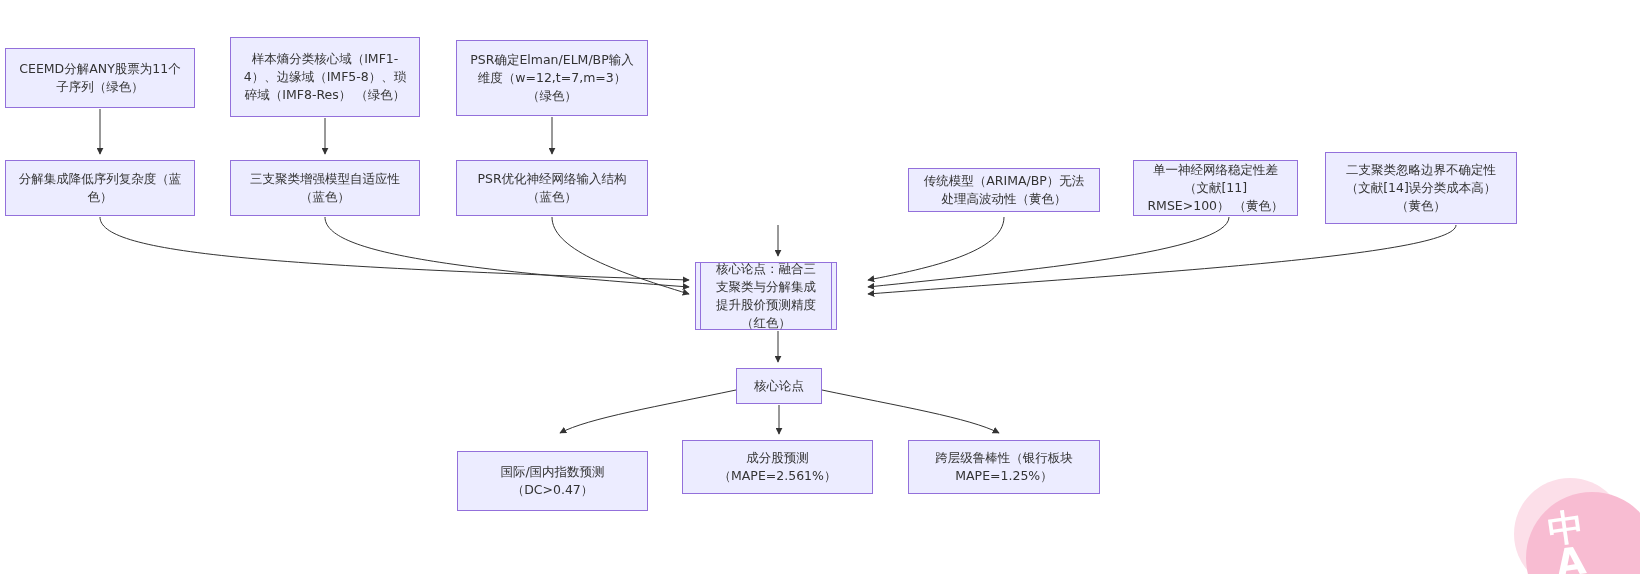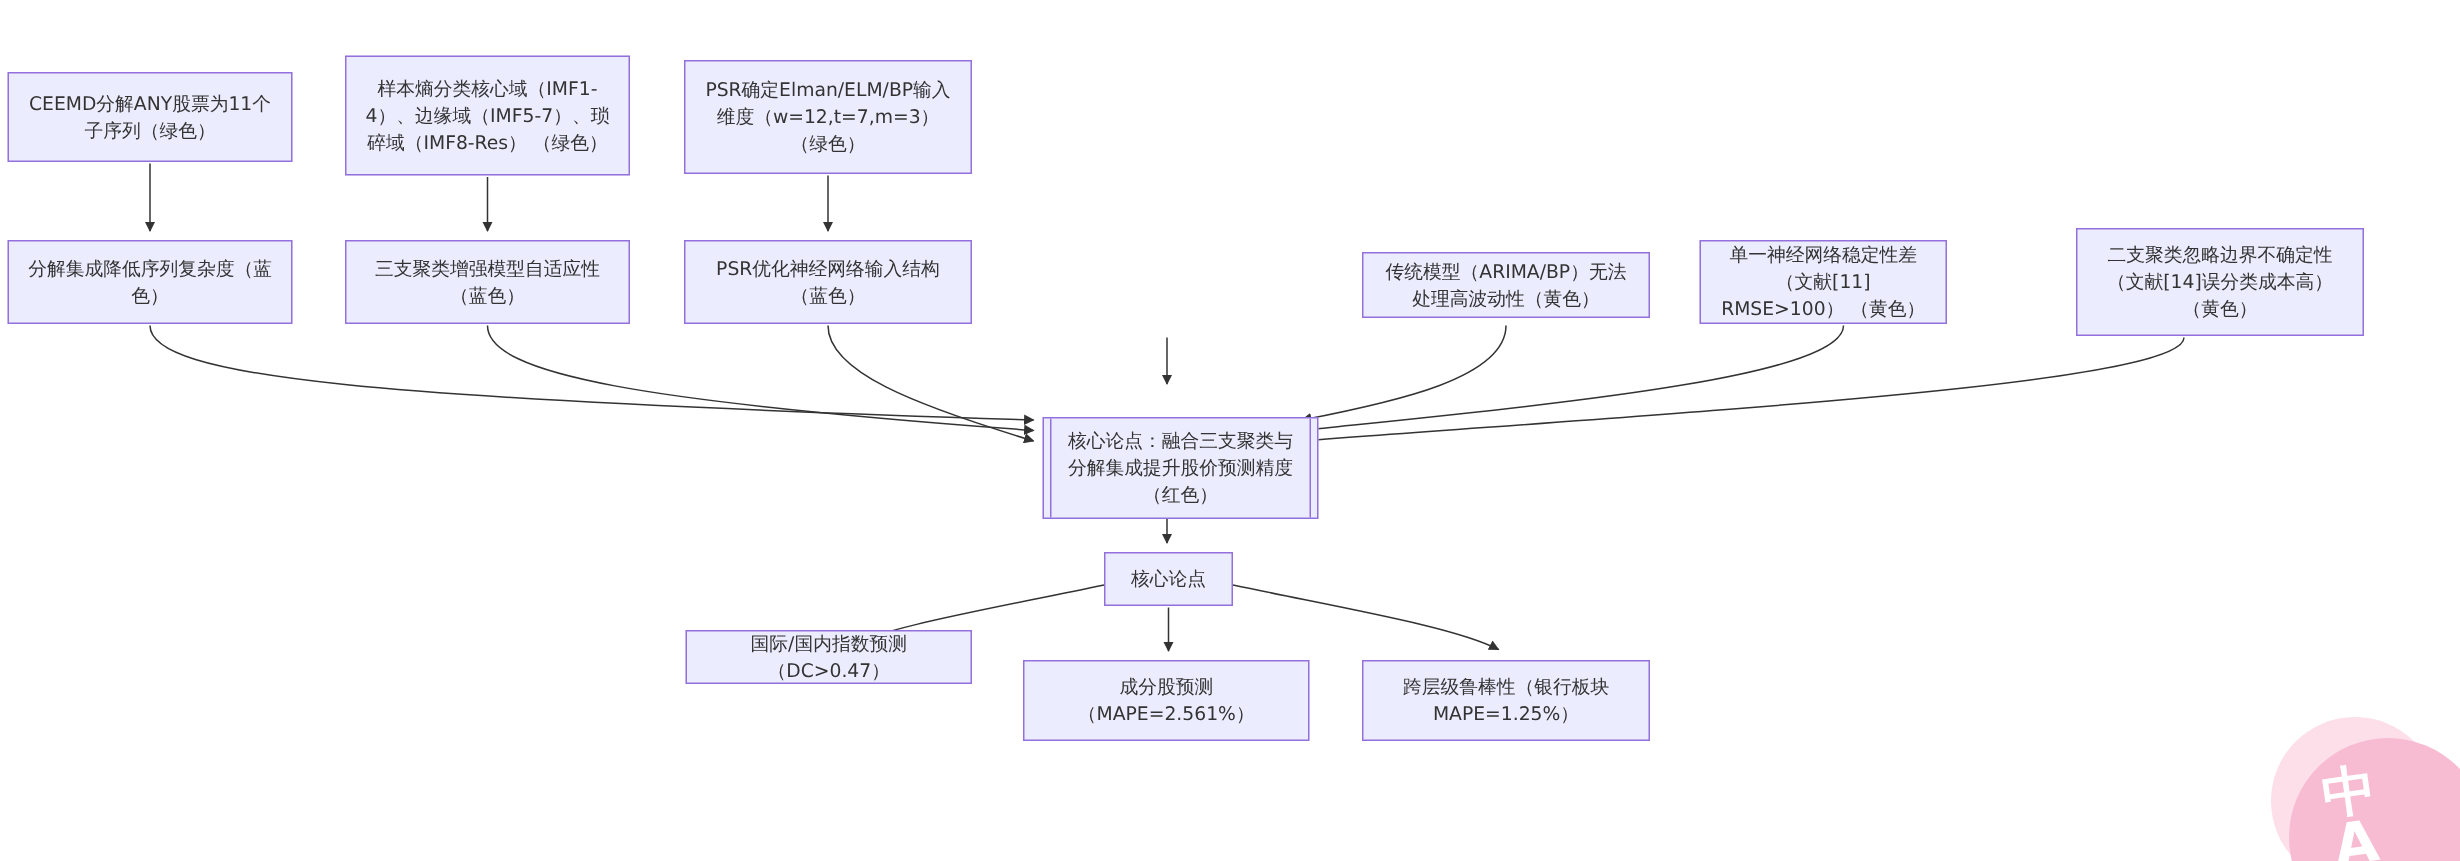--- a/index.html
+++ b/index.html
@@ -75,21 +75,21 @@
       <path d="M779 405 L779 434" marker-end="url(#arrow)"></path>
       <path d="M822 390 C898 406, 970 418, 999 433" marker-end="url(#arrow)"></path>
     </g>
   </svg>
 
   <div class="node" style="left:5px;top:48px;width:190px;height:60px">
     <span>CEEMD分解ANY股票为11个子序列（绿色）</span>
   </div>
 
   <div class="node" style="left:230px;top:37px;width:190px;height:80px">
-    <span>样本熵分类核心域（IMF1-4）、边缘域（IMF5-7）、琐碎域（IMF8-Res） （绿色）</span>
+    <span>样本熵分类核心域（IMF1-4）、边缘域（IMF5-8）、琐碎域（IMF8-Res） （绿色）</span>
   </div>
 
   <div class="node" style="left:456px;top:40px;width:192px;height:76px">
     <span>PSR确定Elman/ELM/BP输入维度（w=12,t=7,m=3） （绿色）</span>
   </div>
 
   <div class="node" style="left:5px;top:160px;width:190px;height:56px">
     <span>分解集成降低序列复杂度（蓝色）</span>
   </div>
 
@@ -103,35 +103,35 @@
 
 
   <div class="node" style="left:908px;top:168px;width:192px;height:44px">
     <span>传统模型（ARIMA/BP）无法处理高波动性（黄色）</span>
   </div>
 
   <div class="node" style="left:1133px;top:160px;width:165px;height:56px">
     <span>单一神经网络稳定性差（文献[11] RMSE&gt;100） （黄色）</span>
   </div>
 
-  <div class="node" style="left:1384px;top:152px;width:192px;height:72px">
+  <div class="node" style="left:1325px;top:152px;width:192px;height:72px">
     <span>二支聚类忽略边界不确定性（文献[14]误分类成本高）（黄色）</span>
   </div>
 
-  <div class="node subroutine" style="left:695px;top:278px;width:184px;height:68px">
+  <div class="node subroutine" style="left:695px;top:262px;width:142px;height:68px">
     <span class="sub-line left"></span>
     <span class="sub-line right"></span>
     <span>核心论点：融合三支聚类与分解集成提升股价预测精度（红色）</span>
   </div>
 
   <div class="node" style="left:736px;top:368px;width:86px;height:36px">
     <span>核心论点</span>
   </div>
 
-  <div class="node" style="left:457px;top:420px;width:191px;height:36px">
+  <div class="node" style="left:457px;top:451px;width:191px;height:60px">
     <span>国际/国内指数预测（DC&gt;0.47）</span>
   </div>
 
   <div class="node" style="left:682px;top:440px;width:191px;height:54px">
     <span>成分股预测（MAPE=2.561%）</span>
   </div>
 
   <div class="node" style="left:908px;top:440px;width:192px;height:54px">
     <span>跨层级鲁棒性（银行板块MAPE=1.25%）</span>
   </div>

